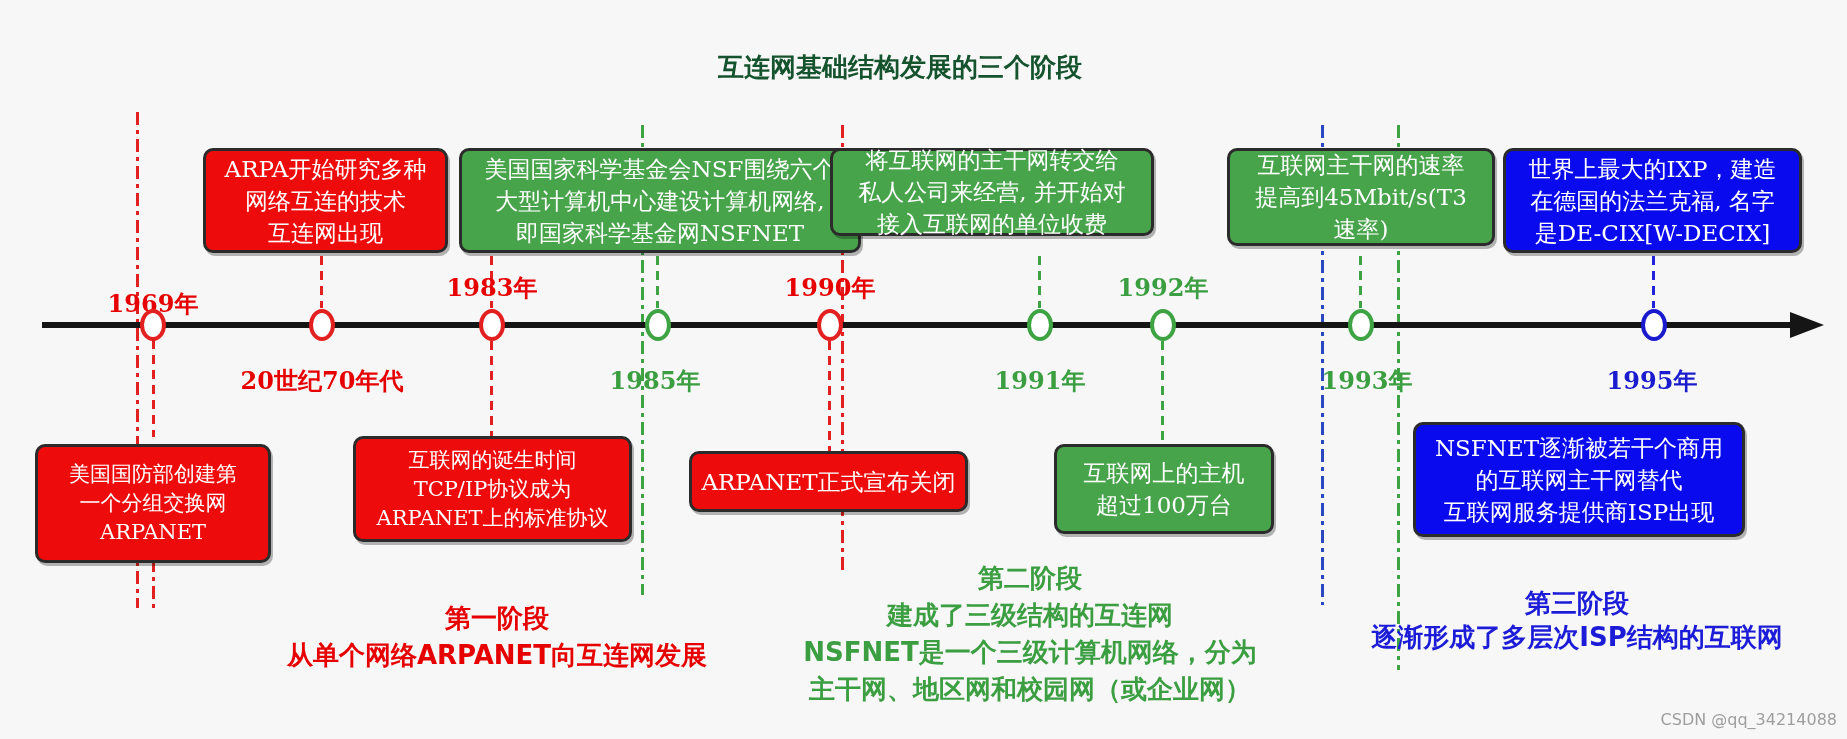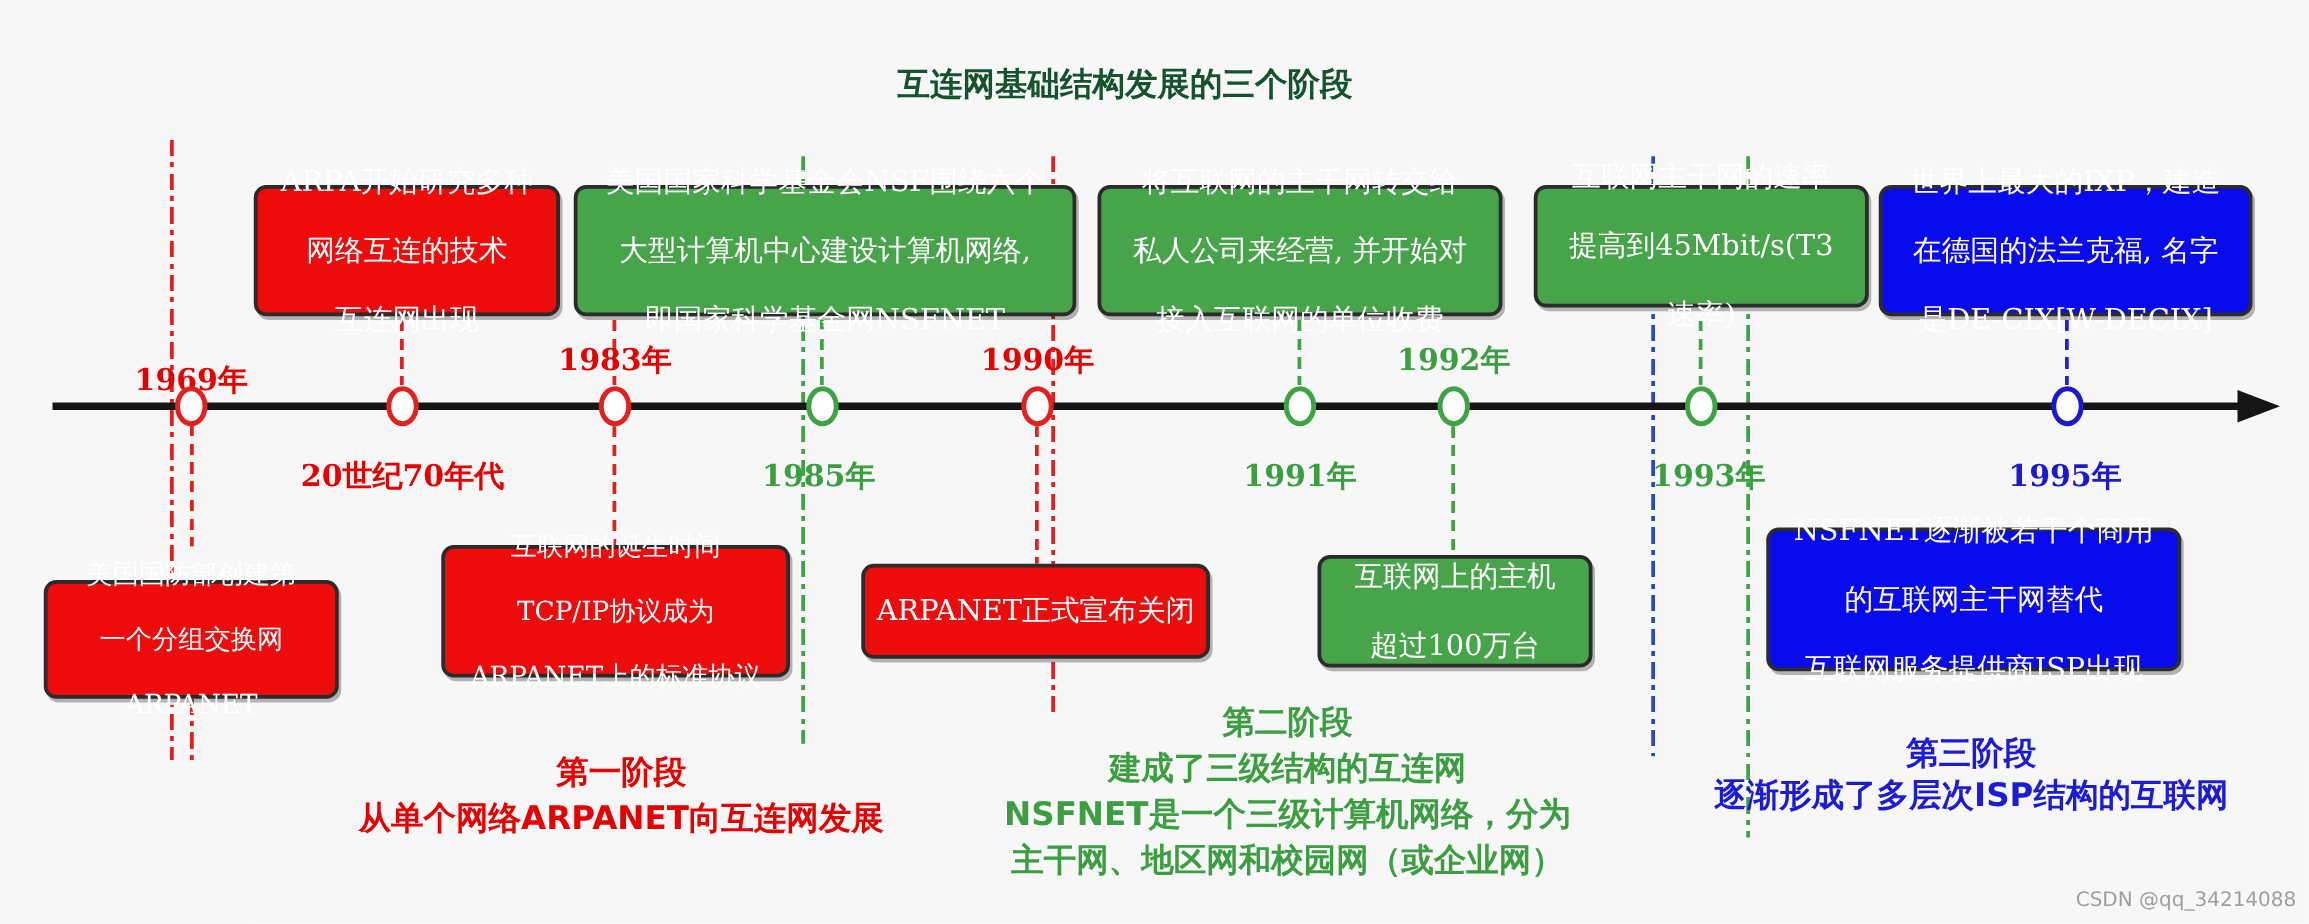--- a/index.html
+++ b/index.html
@@ -4,21 +4,21 @@
 <style>
   html,body{margin:0;padding:0;}
   #canvas{position:relative;width:1847px;height:739px;background:#f7f7f7;overflow:hidden;
           font-family:"DejaVu Serif",serif;}
   .page-title{position:absolute;left:900px;top:50px;transform:translateX(-50%);
           font-family:"DejaVu Sans","Liberation Sans",sans-serif;font-weight:bold;
           font-size:26px;color:#14532d;white-space:nowrap;z-index:2;}
   .box{position:absolute;box-sizing:border-box;border:3px solid #2b2b2b;border-radius:10px;
           color:#fff;display:flex;flex-direction:column;justify-content:center;align-items:center;
           text-align:center;font-size:23px;line-height:32px;z-index:3;
-          box-shadow:2px 3px 0 rgba(0,0,0,0.28);white-space:nowrap;gap:23px;}
+          box-shadow:2px 3px 0 rgba(0,0,0,0.28);white-space:nowrap;}
   .box.small{font-size:21px;line-height:29px;}
   .bg-red{background:#ee0b0b;}
   .bg-green{background:#47a44b;}
   .bg-blue{background:#0a0aee;}
   .year{position:absolute;transform:translateX(-50%);font-weight:bold;font-size:24px;
           white-space:nowrap;z-index:2;}
   .y-red{color:#e60000;} .y-green{color:#3b9e41;} .y-blue{color:#1a1ace;}
   .axis{position:absolute;left:42px;top:322px;width:1756px;height:6px;background:#151515;z-index:2;}
   .arrowhead{position:absolute;left:1790px;top:325px;transform:translateY(-50%);width:0;height:0;
           border-left:34px solid #151515;border-top:13px solid transparent;
@@ -91,47 +91,47 @@
   <div class="box bg-red" style="left:203px;top:148px;width:245px;height:105px">
     <div>ARPA开始研究多种</div>
     <div>网络互连的技术</div>
     <div>互连网出现</div>
   </div>
   <div class="box bg-green" style="left:459px;top:148px;width:402px;height:105px">
     <div>美国国家科学基金会NSF围绕六个</div>
     <div>大型计算机中心建设计算机网络,</div>
     <div>即国家科学基金网NSFNET</div>
   </div>
-  <div class="box bg-green" style="left:878px;top:148px;width:324px;height:105px">
+  <div class="box bg-green" style="left:830px;top:148px;width:324px;height:88px">
     <div>将互联网的主干网转交给</div>
     <div>私人公司来经营, 并开始对</div>
     <div>接入互联网的单位收费</div>
   </div>
   <div class="box bg-green" style="left:1227px;top:148px;width:268px;height:98px">
     <div>互联网主干网的速率</div>
     <div>提高到45Mbit/s(T3</div>
     <div>速率)</div>
   </div>
   <div class="box bg-blue" style="left:1503px;top:148px;width:299px;height:105px">
     <div>世界上最大的IXP，建造</div>
     <div>在德国的法兰克福, 名字</div>
     <div>是DE-CIX[W-DECIX]</div>
   </div>
 
-  <div class="box bg-red small" style="left:35px;top:464px;width:236px;height:95px">
+  <div class="box bg-red small" style="left:35px;top:444px;width:236px;height:119px">
     <div>美国国防部创建第</div>
     <div>一个分组交换网</div>
     <div>ARPANET</div>
   </div>
   <div class="box bg-red small" style="left:353px;top:436px;width:279px;height:106px">
     <div>互联网的诞生时间</div>
     <div>TCP/IP协议成为</div>
     <div>ARPANET上的标准协议</div>
   </div>
-  <div class="box bg-red" style="left:689px;top:451px;width:279px;height:76px">
+  <div class="box bg-red" style="left:689px;top:451px;width:279px;height:61px">
     <div>ARPANET正式宣布关闭</div>
   </div>
   <div class="box bg-green" style="left:1054px;top:444px;width:220px;height:90px">
     <div>互联网上的主机</div>
     <div>超过100万台</div>
   </div>
   <div class="box bg-blue" style="left:1413px;top:422px;width:332px;height:115px">
     <div>NSFNET逐渐被若干个商用</div>
     <div>的互联网主干网替代</div>
     <div>互联网服务提供商ISP出现</div>

